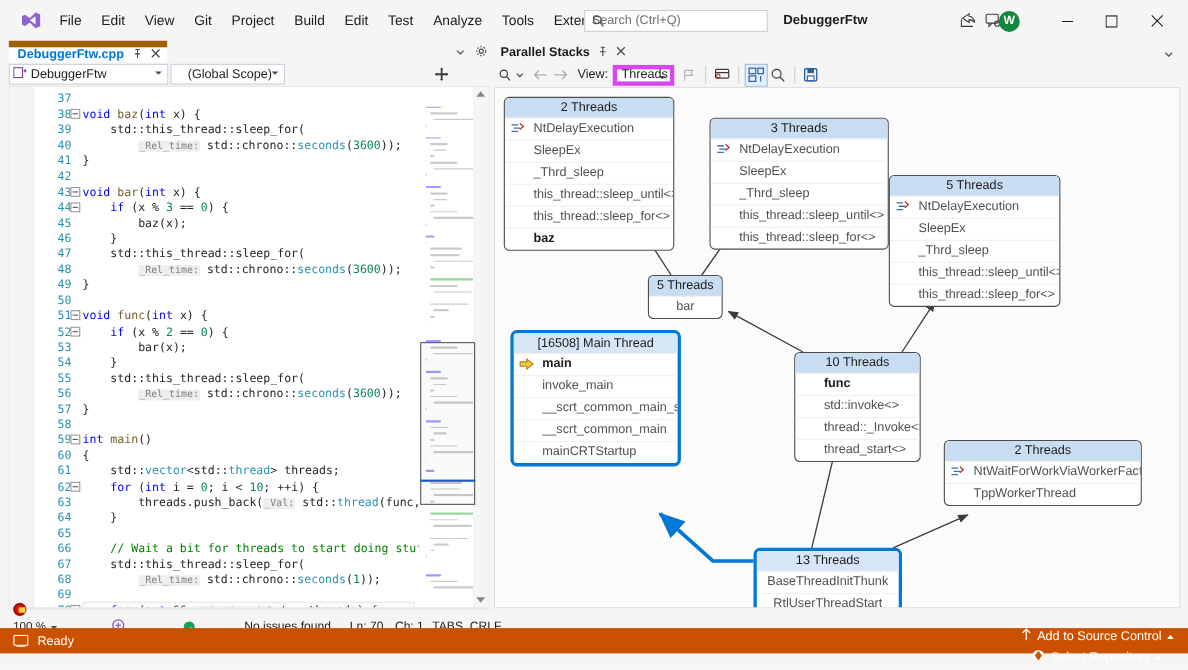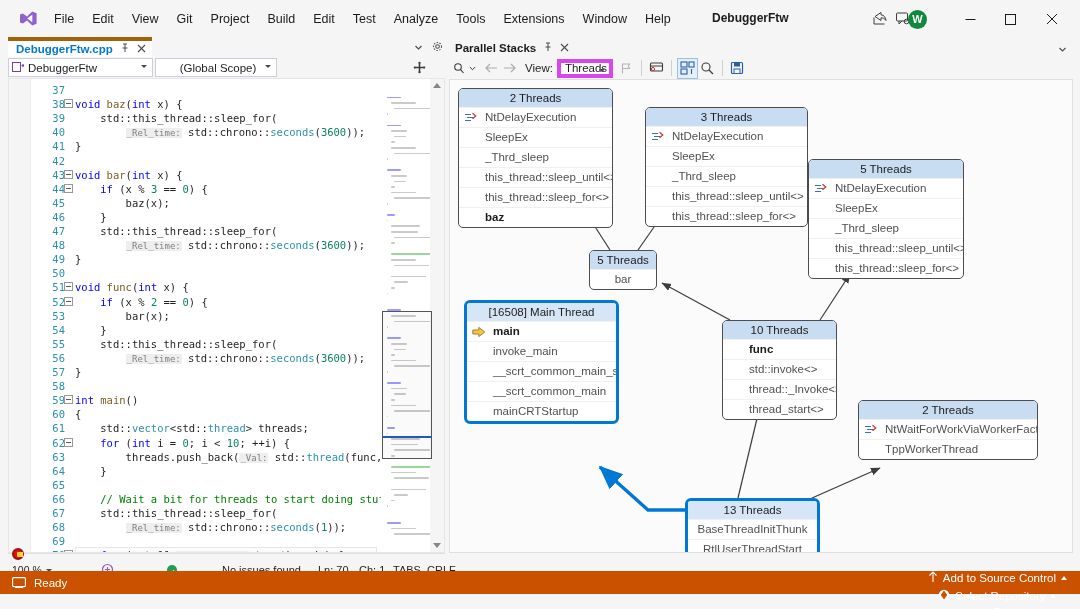--- a/index.html
+++ b/index.html
@@ -21,21 +21,21 @@
   .qsearch .mag{position:absolute;right:6px;top:3px;}
   .win-title{position:absolute;left:712px;top:11px;font-size:12px;font-weight:bold;color:#1b1b1b;white-space:nowrap;}
   .tb-ico{position:absolute;top:11px;width:18px;height:16px;cursor:pointer;}
   .avatar{position:absolute;left:905px;top:10px;width:19px;height:19px;border-radius:50%;background:#10893e;
           color:#fff;font-size:11px;font-weight:bold;text-align:center;line-height:19px;cursor:pointer;}
   .winbtn{position:absolute;top:8px;width:30px;height:22px;cursor:pointer;}
   .winbtn svg{display:block;margin:0 auto;}
 
   
   .tabstrip{position:absolute;left:8px;top:37px;width:437px;height:20px;background:#f5f5f5;}
-  .doctab{position:absolute;left:0;top:0;height:20px;background:#fff;border-top:4px solid #a16207;
+  .doctab{position:absolute;left:0;top:0;height:20px;background:#fff;border-top:6px solid #a16207;
           display:flex;align-items:center;padding:0 6px 0 8px;box-sizing:border-box;}
   .doctab .name{font-size:11.5px;font-weight:bold;color:#0078d4;}
   .tabicon{margin-left:7px;color:#5a5a5a;font-size:11px;cursor:pointer;}
   .tabstrip-right{position:absolute;right:2px;top:4px;display:flex;gap:9px;align-items:center;}
 
   
   .navbar{position:absolute;left:8px;top:57px;width:437px;height:21px;background:#f5f5f5;display:flex;align-items:center;}
   .navcombo{height:19px;background:#fff;border:1px solid #cccedb;box-sizing:border-box;
             display:flex;align-items:center;font-size:11.5px;color:#1e1e1e;position:relative;}
   .navcombo .cap{padding-left:4px;white-space:nowrap;overflow:hidden;}
@@ -128,20 +128,29 @@
         <div class="menu-item">Build</div>
         <div class="menu-item">Edit</div>
         <div class="menu-item">Test</div>
         <div class="menu-item">Analyze</div>
         <div class="menu-item">Tools</div>
         <div class="menu-item">Extensions</div>
         <div class="menu-item">Window</div>
         <div class="menu-item">Help</div>
       </div>
 
+    <div class="qsearch">
+      <span>Search (Ctrl+Q)</span>
+      <span class="mag">
+        <svg width="12" height="12" viewBox="0 0 12 12">
+            <circle cx="5" cy="5" r="3.4" fill="none" stroke="#4a4a4a" stroke-width="1.1"></circle>
+            <line x1="7.4" y1="7.4" x2="10.5" y2="11" stroke="#4a4a4a" stroke-width="1.1"></line>
+          </svg>
+      </span>
+    </div>
 
     <div class="win-title">DebuggerFtw</div>
 
     <span class="tb-ico" style="left:872px;">
       <svg width="16" height="15" viewBox="0 0 16 15">
           <path d="M3 5.5 9 1.5v2.3c3 .3 4.6 2.4 5 5.7-1.3-2-3-2.7-5-2.7v2.7z" fill="none" stroke="#3c3c3c" stroke-width="1"></path>
           <path d="M2 6.5v6.5h10.5" fill="none" stroke="#3c3c3c" stroke-width="1"></path>
         </svg>
     </span>
     <span class="tb-ico" style="left:895px;">
@@ -206,21 +215,21 @@
     <div class="navcombo" style="width:145px;">
       <span style="margin-left:3px;">
         <svg width="12" height="12" viewBox="0 0 12 12">
             <rect x="0.5" y="1.5" width="8" height="9" fill="#fff" stroke="#7a3ea3" stroke-width="1"></rect>
             <path d="M9.5 4.5h3M11 3v3" stroke="#7a3ea3" stroke-width="1.2"></path>
           </svg>
       </span>
       <span class="cap">DebuggerFtw</span>
       <span class="arr"></span>
     </div>
-    <div class="navcombo" style="width:122px;margin-left:2px;">
+    <div class="navcombo" style="width:104px;margin-left:2px;">
       <span class="cap" style="width:100%;text-align:center;">(Global Scope)</span>
       <span class="arr"></span>
     </div>
     <div class="navcombo" style="width:128px;margin-left:2px;margin-top:44px;">
       <span style="margin-left:3px;">
         <svg width="12" height="12" viewBox="0 0 12 12">
             <path d="M6 1 10.5 3.5v5L6 11 1.5 8.5v-5z" fill="#fff" stroke="#a05eb5" stroke-width="1"></path>
           </svg>
       </span>
       <span class="cap">main()</span>

